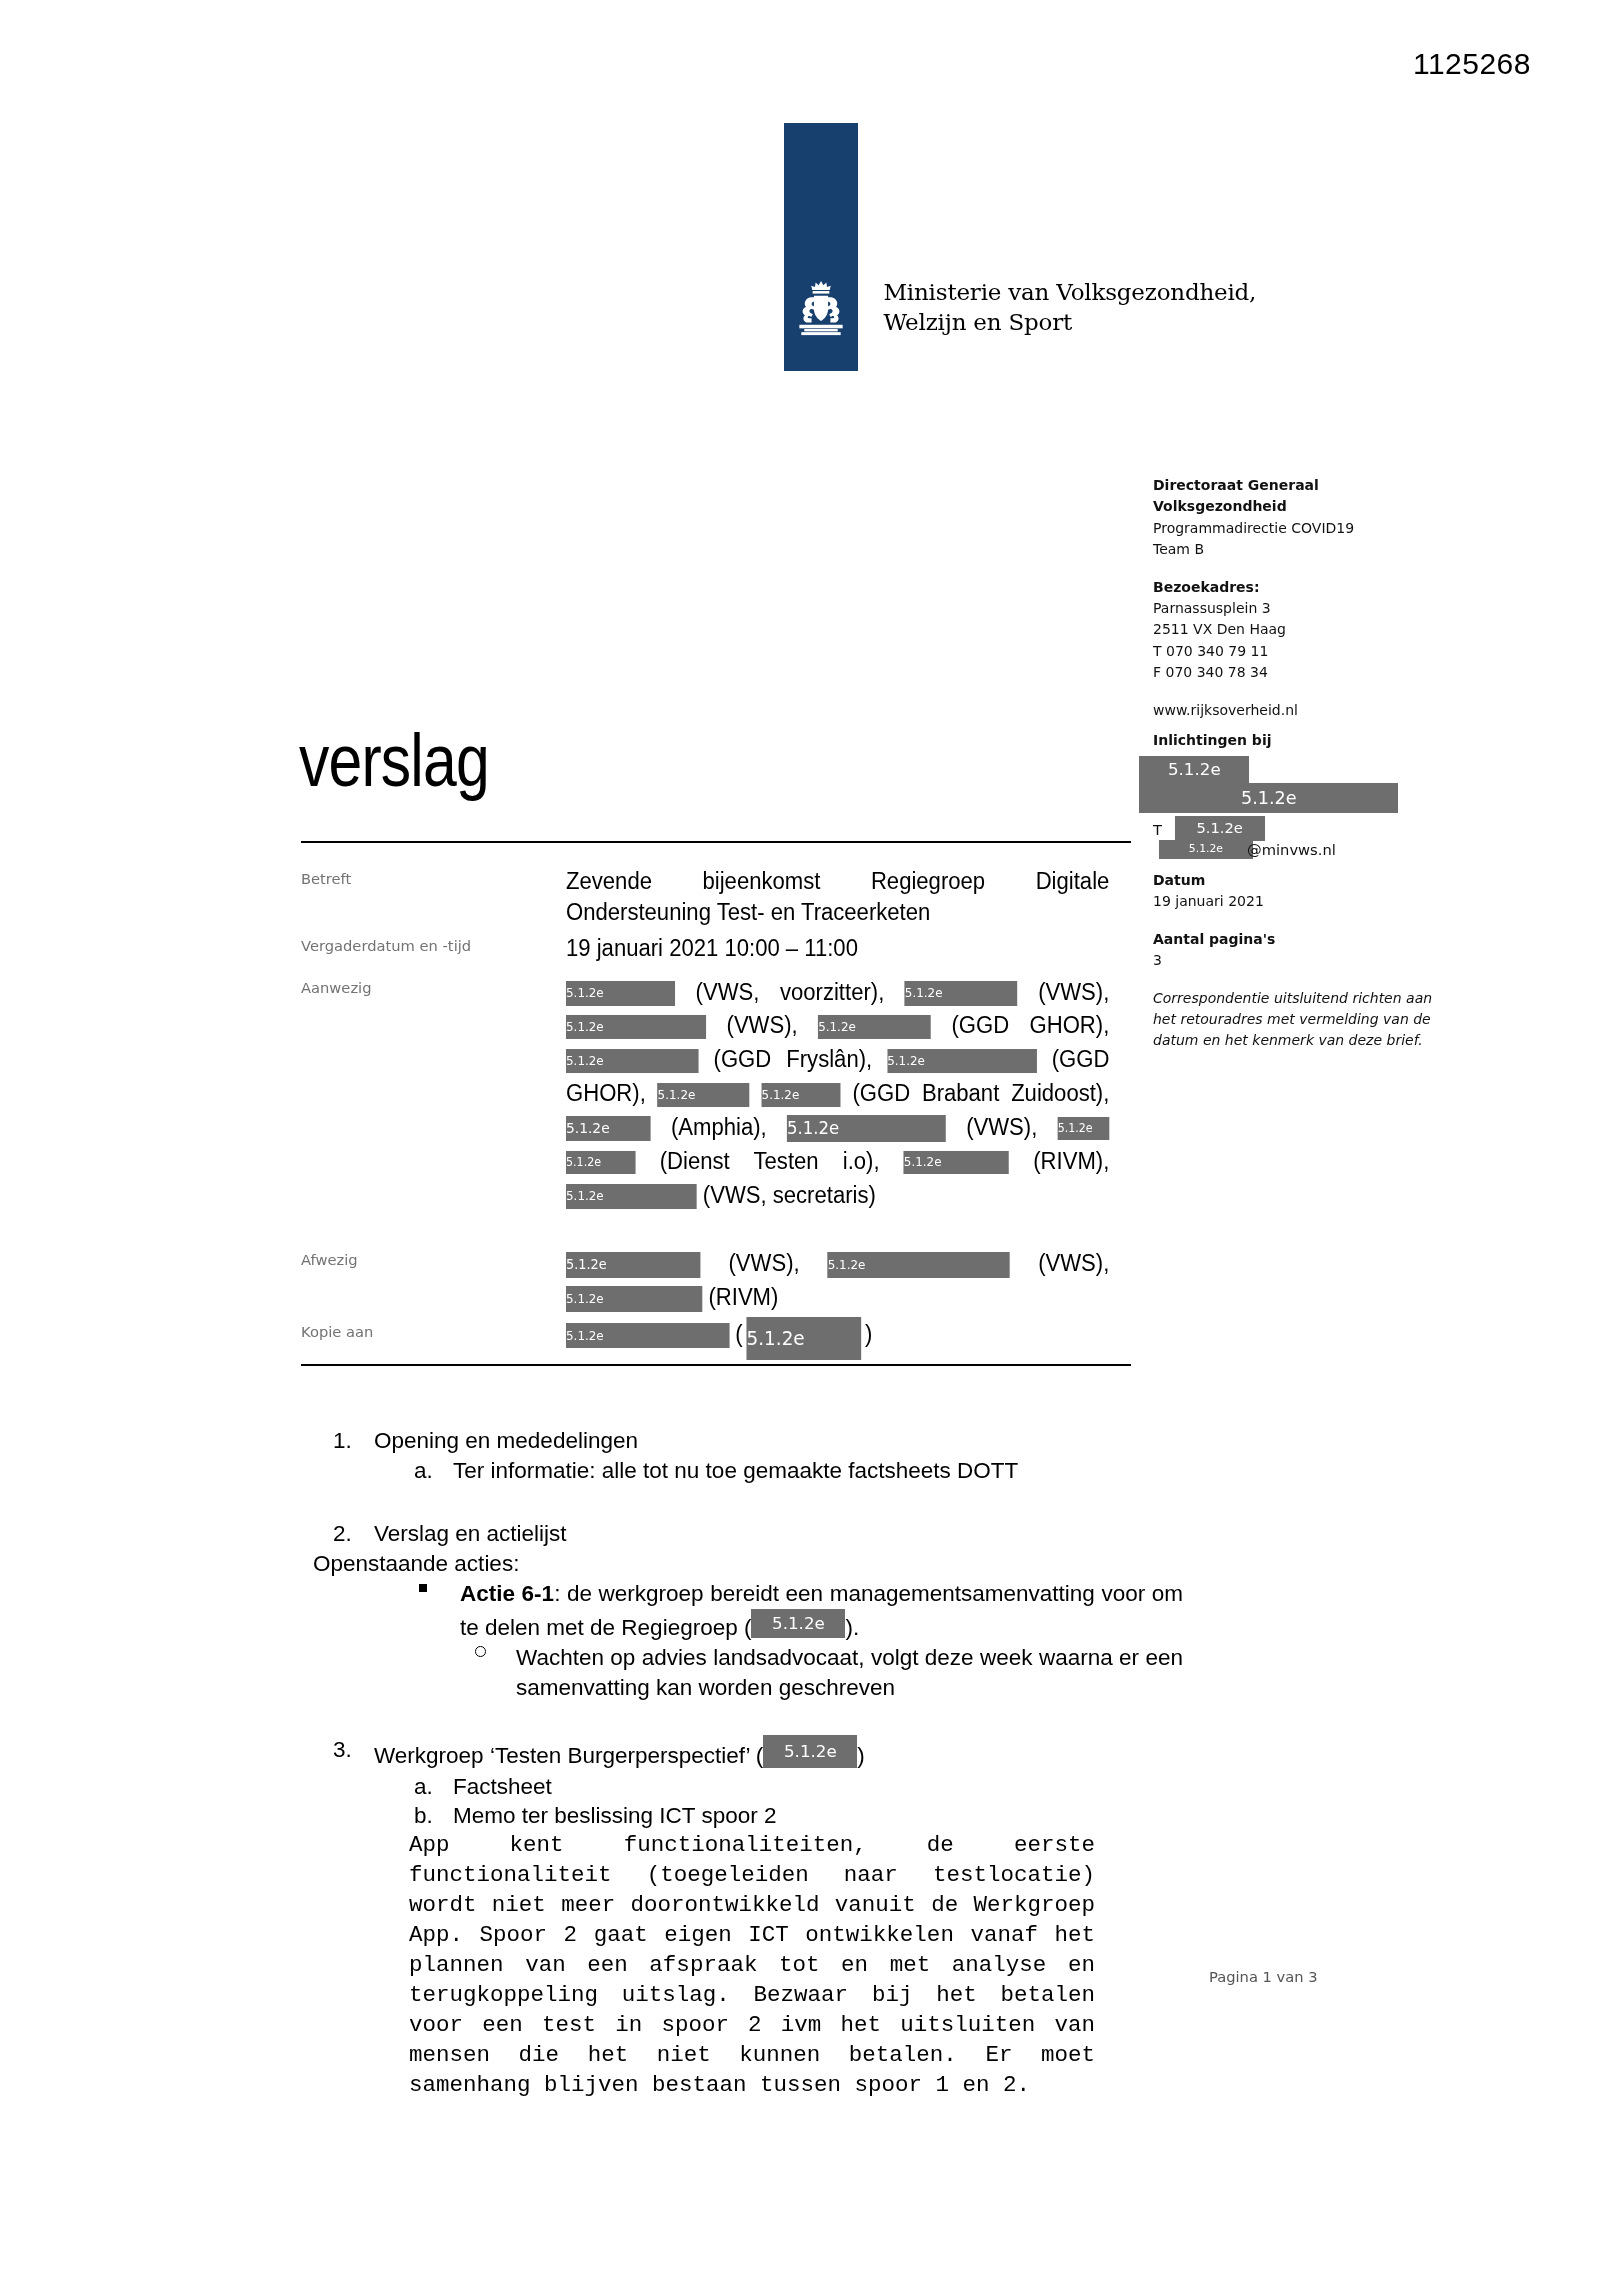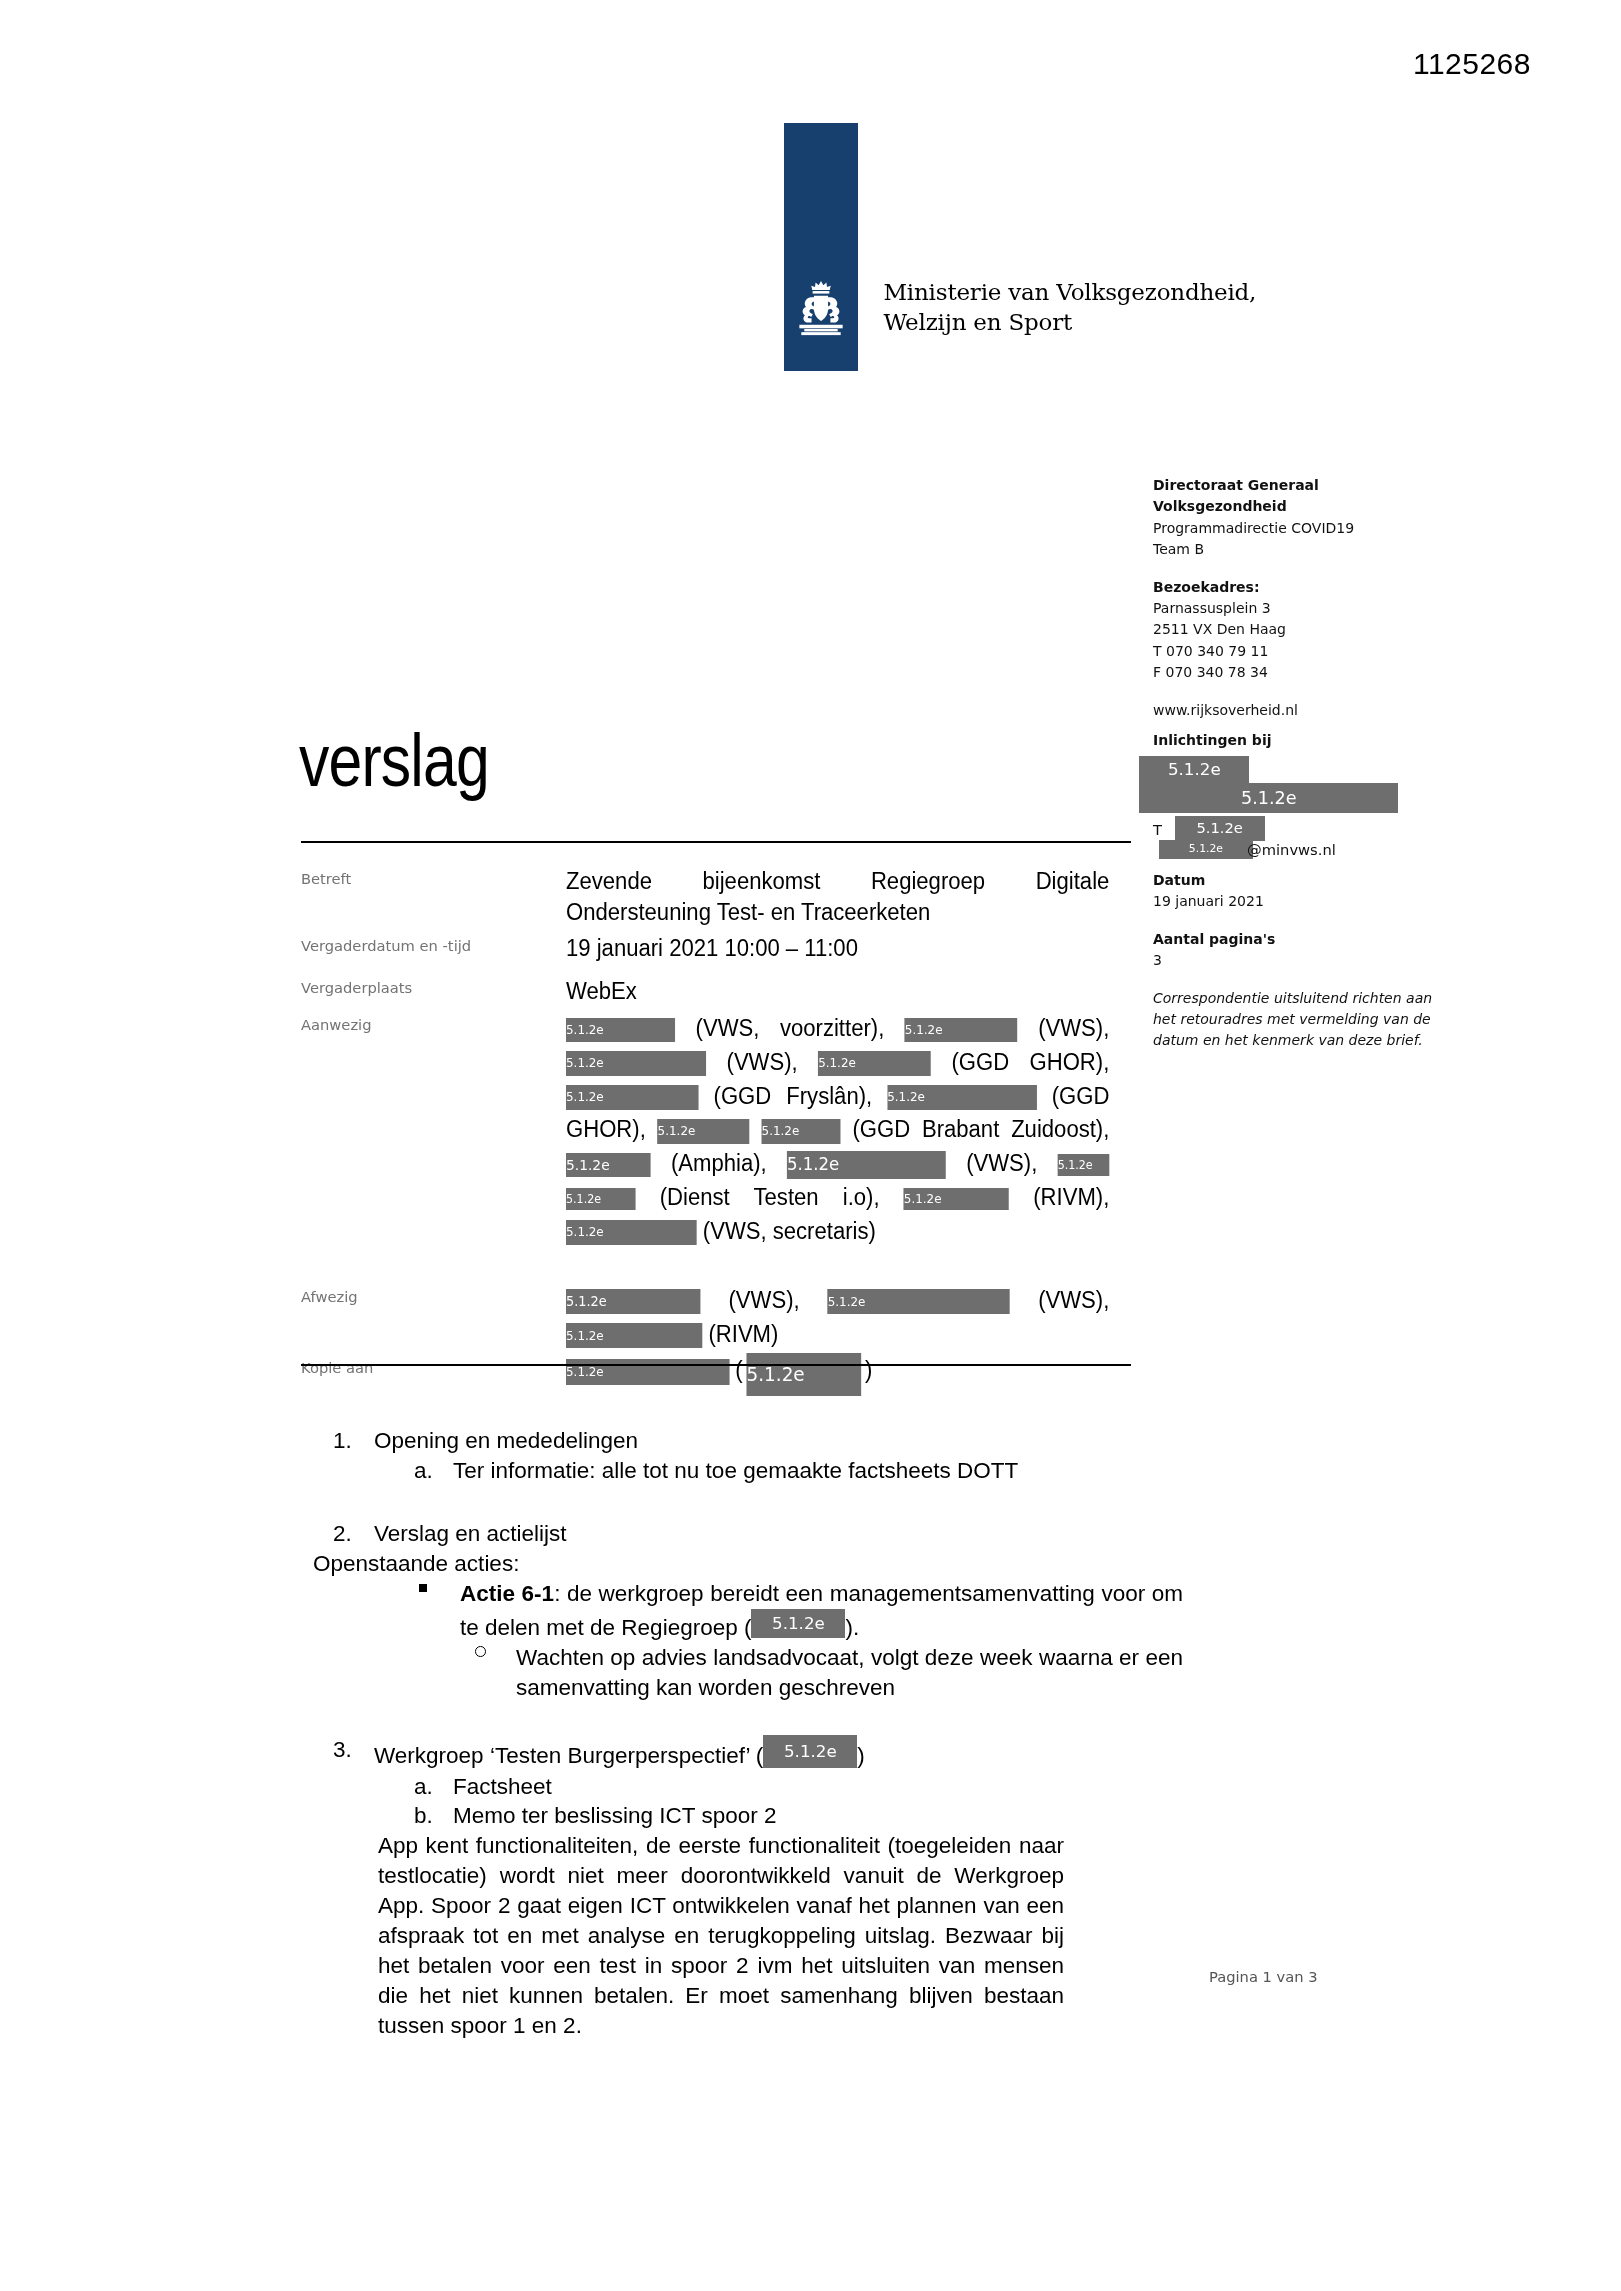--- a/index.html
+++ b/index.html
@@ -174,21 +174,22 @@
   }
   .body-content .lvl2 > .mk { width: 39px; flex: none; }
   .body-content .lvl3 {
     display: flex;
     margin-left: 172px;
   }
   .body-content .lvl3 > .mk { width: 41px; flex: none; font-size: 17.6px; }
   .body-content .flush { margin-left: 12px; }
   .para-just {
     text-align: justify;
-    margin-left: 77px;
+    margin-left: 108px;
+    font-family: Liberation Mono, monospace;
   }
   .spacer-md { height: 33px; }
   .bold { font-weight: bold; }
 
   .bullet-sq {
     display: inline-block;
     width: 7.8px; height: 7.8px;
     background: #000;
     vertical-align: 3.9px;
   }
@@ -296,24 +297,20 @@
     <div class="info-row" style="margin-bottom:5.9px;">
       <div class="info-label">Betreft</div>
       <div class="info-value">Zevende bijeenkomst Regiegroep Digitale Ondersteuning Test- en Traceerketen</div>
     </div>
 
     <div class="info-row" style="margin-bottom:12px;">
       <div class="info-label">Vergaderdatum en -tijd</div>
       <div class="info-value tj">19 januari 2021 10:00 – 11:00</div>
     </div>
 
-    <div class="info-row" style="margin-bottom:5.9px;">
-      <div class="info-label">Vergaderplaats</div>
-      <div class="info-value tj">WebEx</div>
-    </div>
 
     <div class="info-row">
       <div class="info-label">Aanwezig</div>
       <div class="info-value tj" style="line-height:1.44;">
         <span class="redact" style="width:116px;height:24.5px;line-height:24.5px;font-size:12.7px;">5.1.2e</span>
         <span>(VWS,  voorzitter),</span>
         <span class="redact" style="width:120px;height:24.5px;line-height:24.5px;font-size:12.7px;">5.1.2e</span>
         <span>(VWS),</span>
         <span class="redact" style="width:149px;height:24.5px;line-height:24.5px;font-size:12.7px;">5.1.2e</span>
         <span>(VWS),</span>

